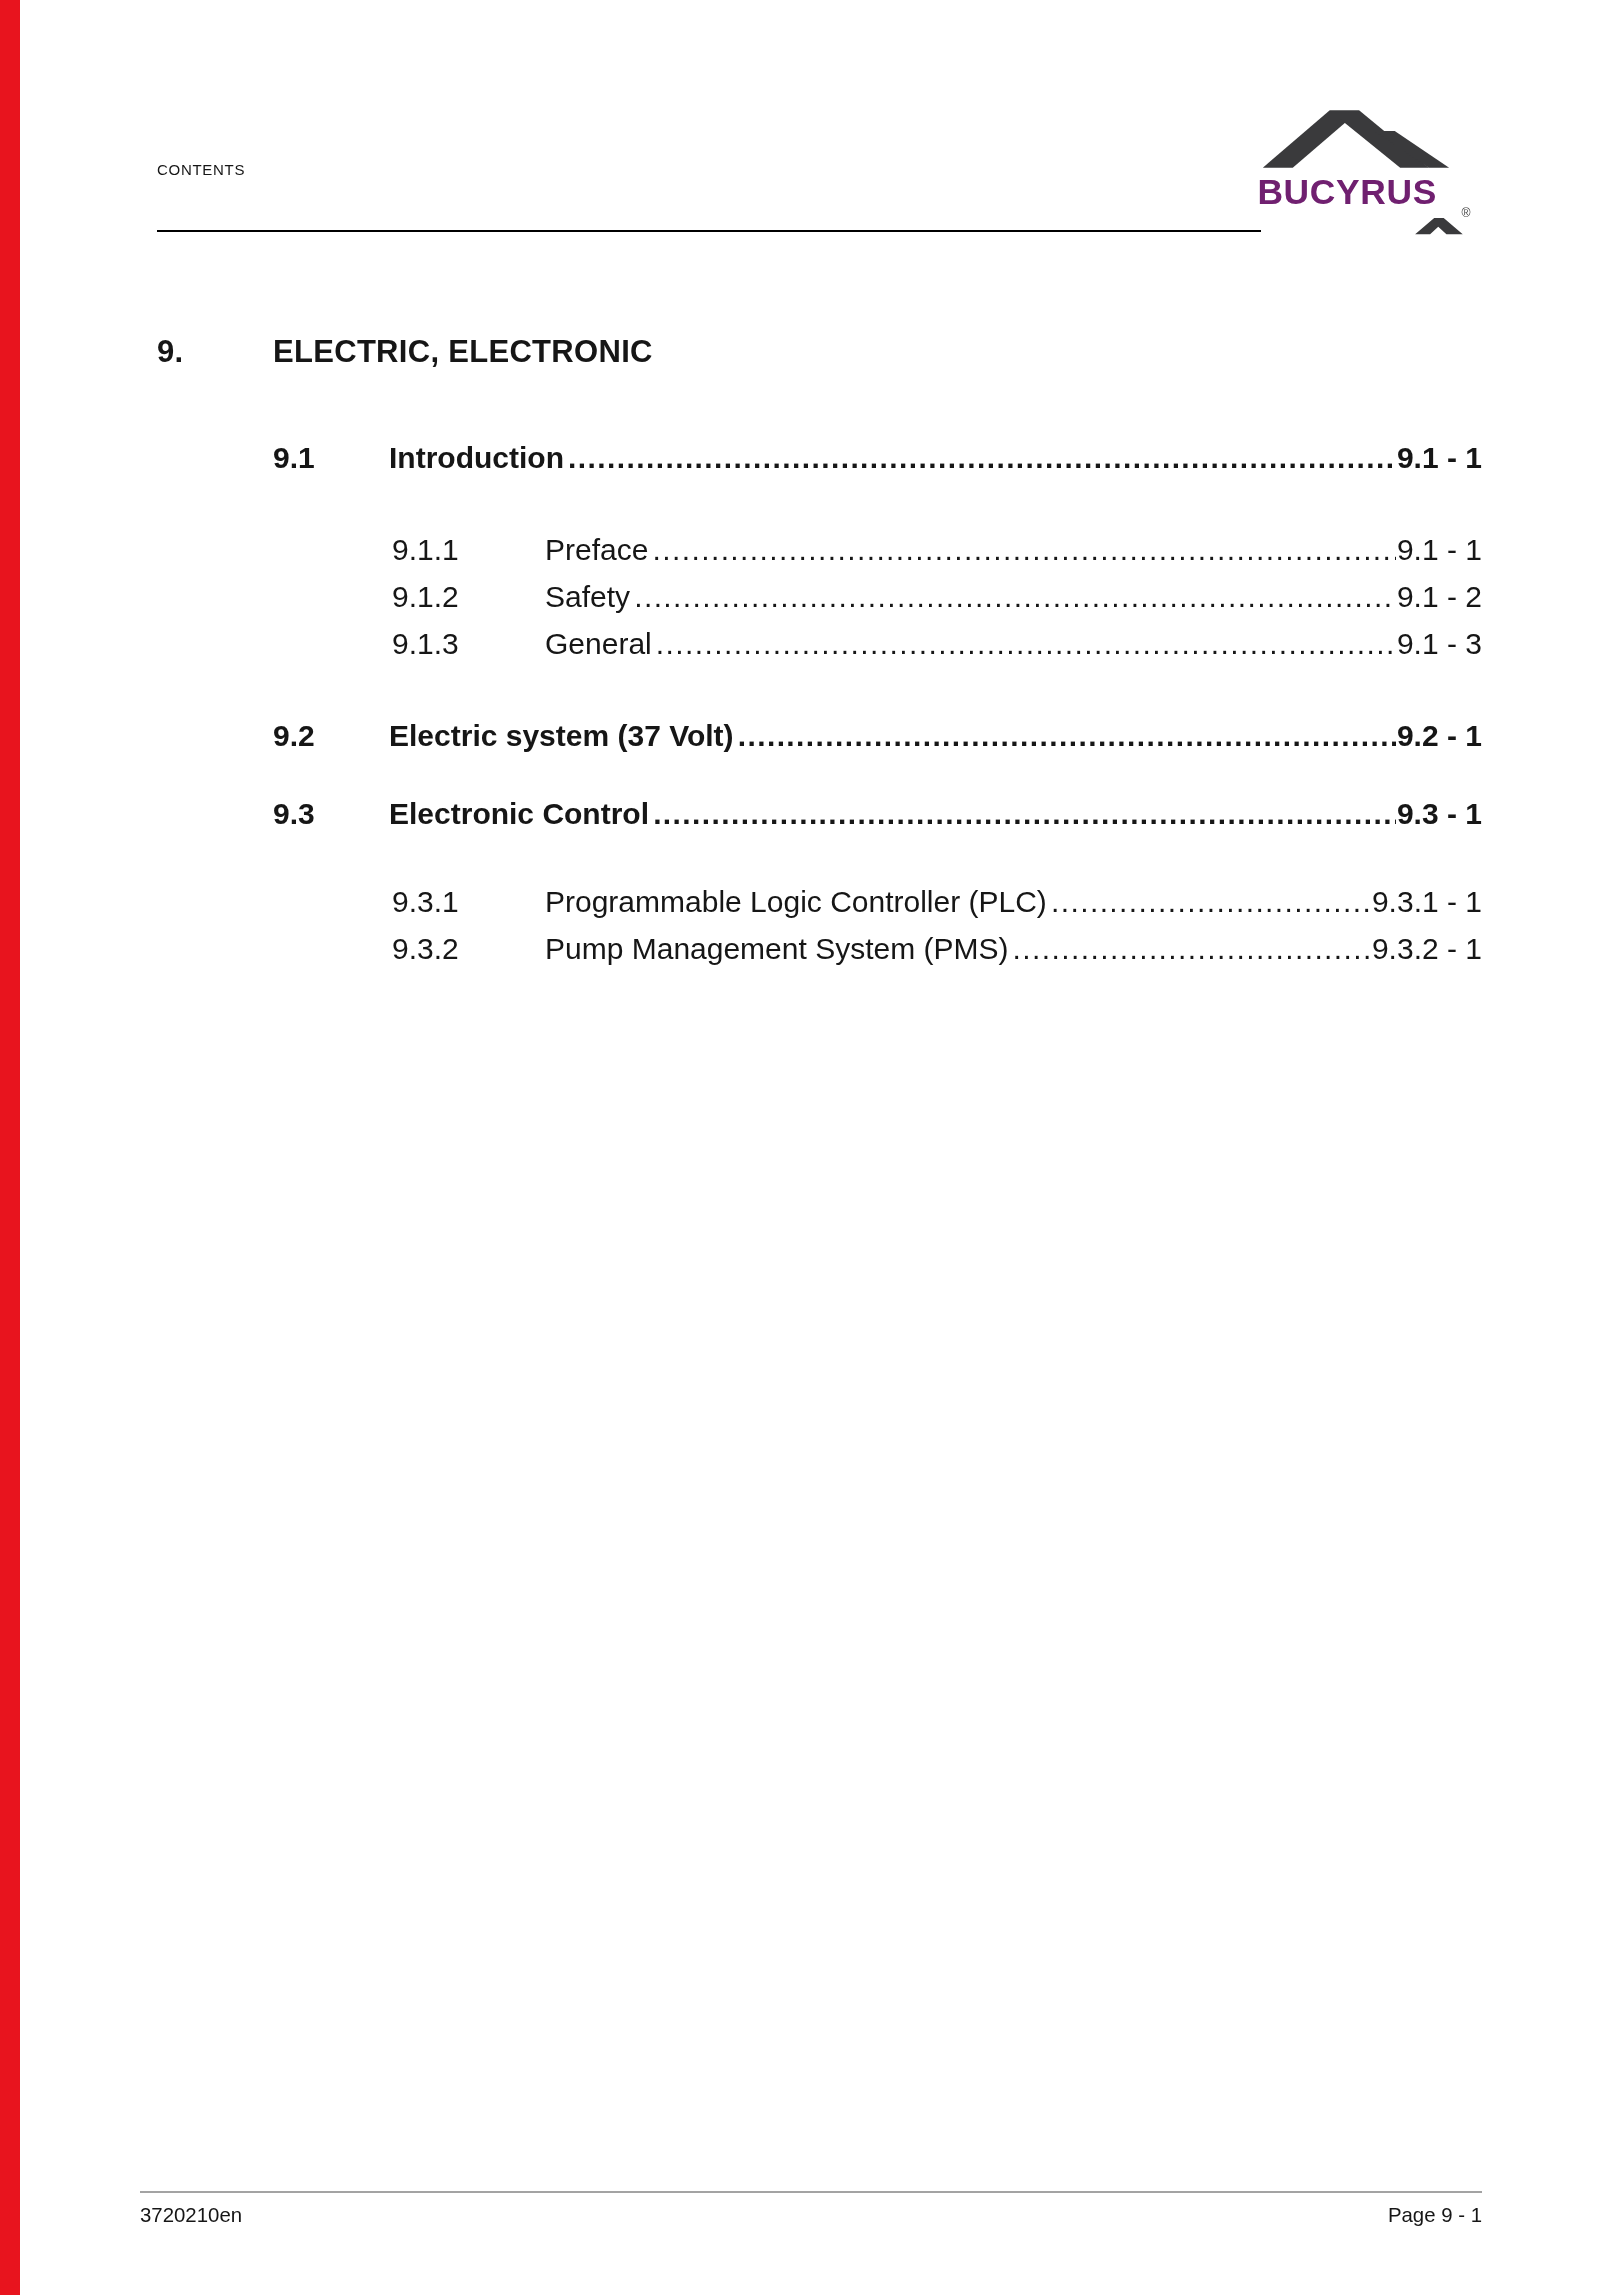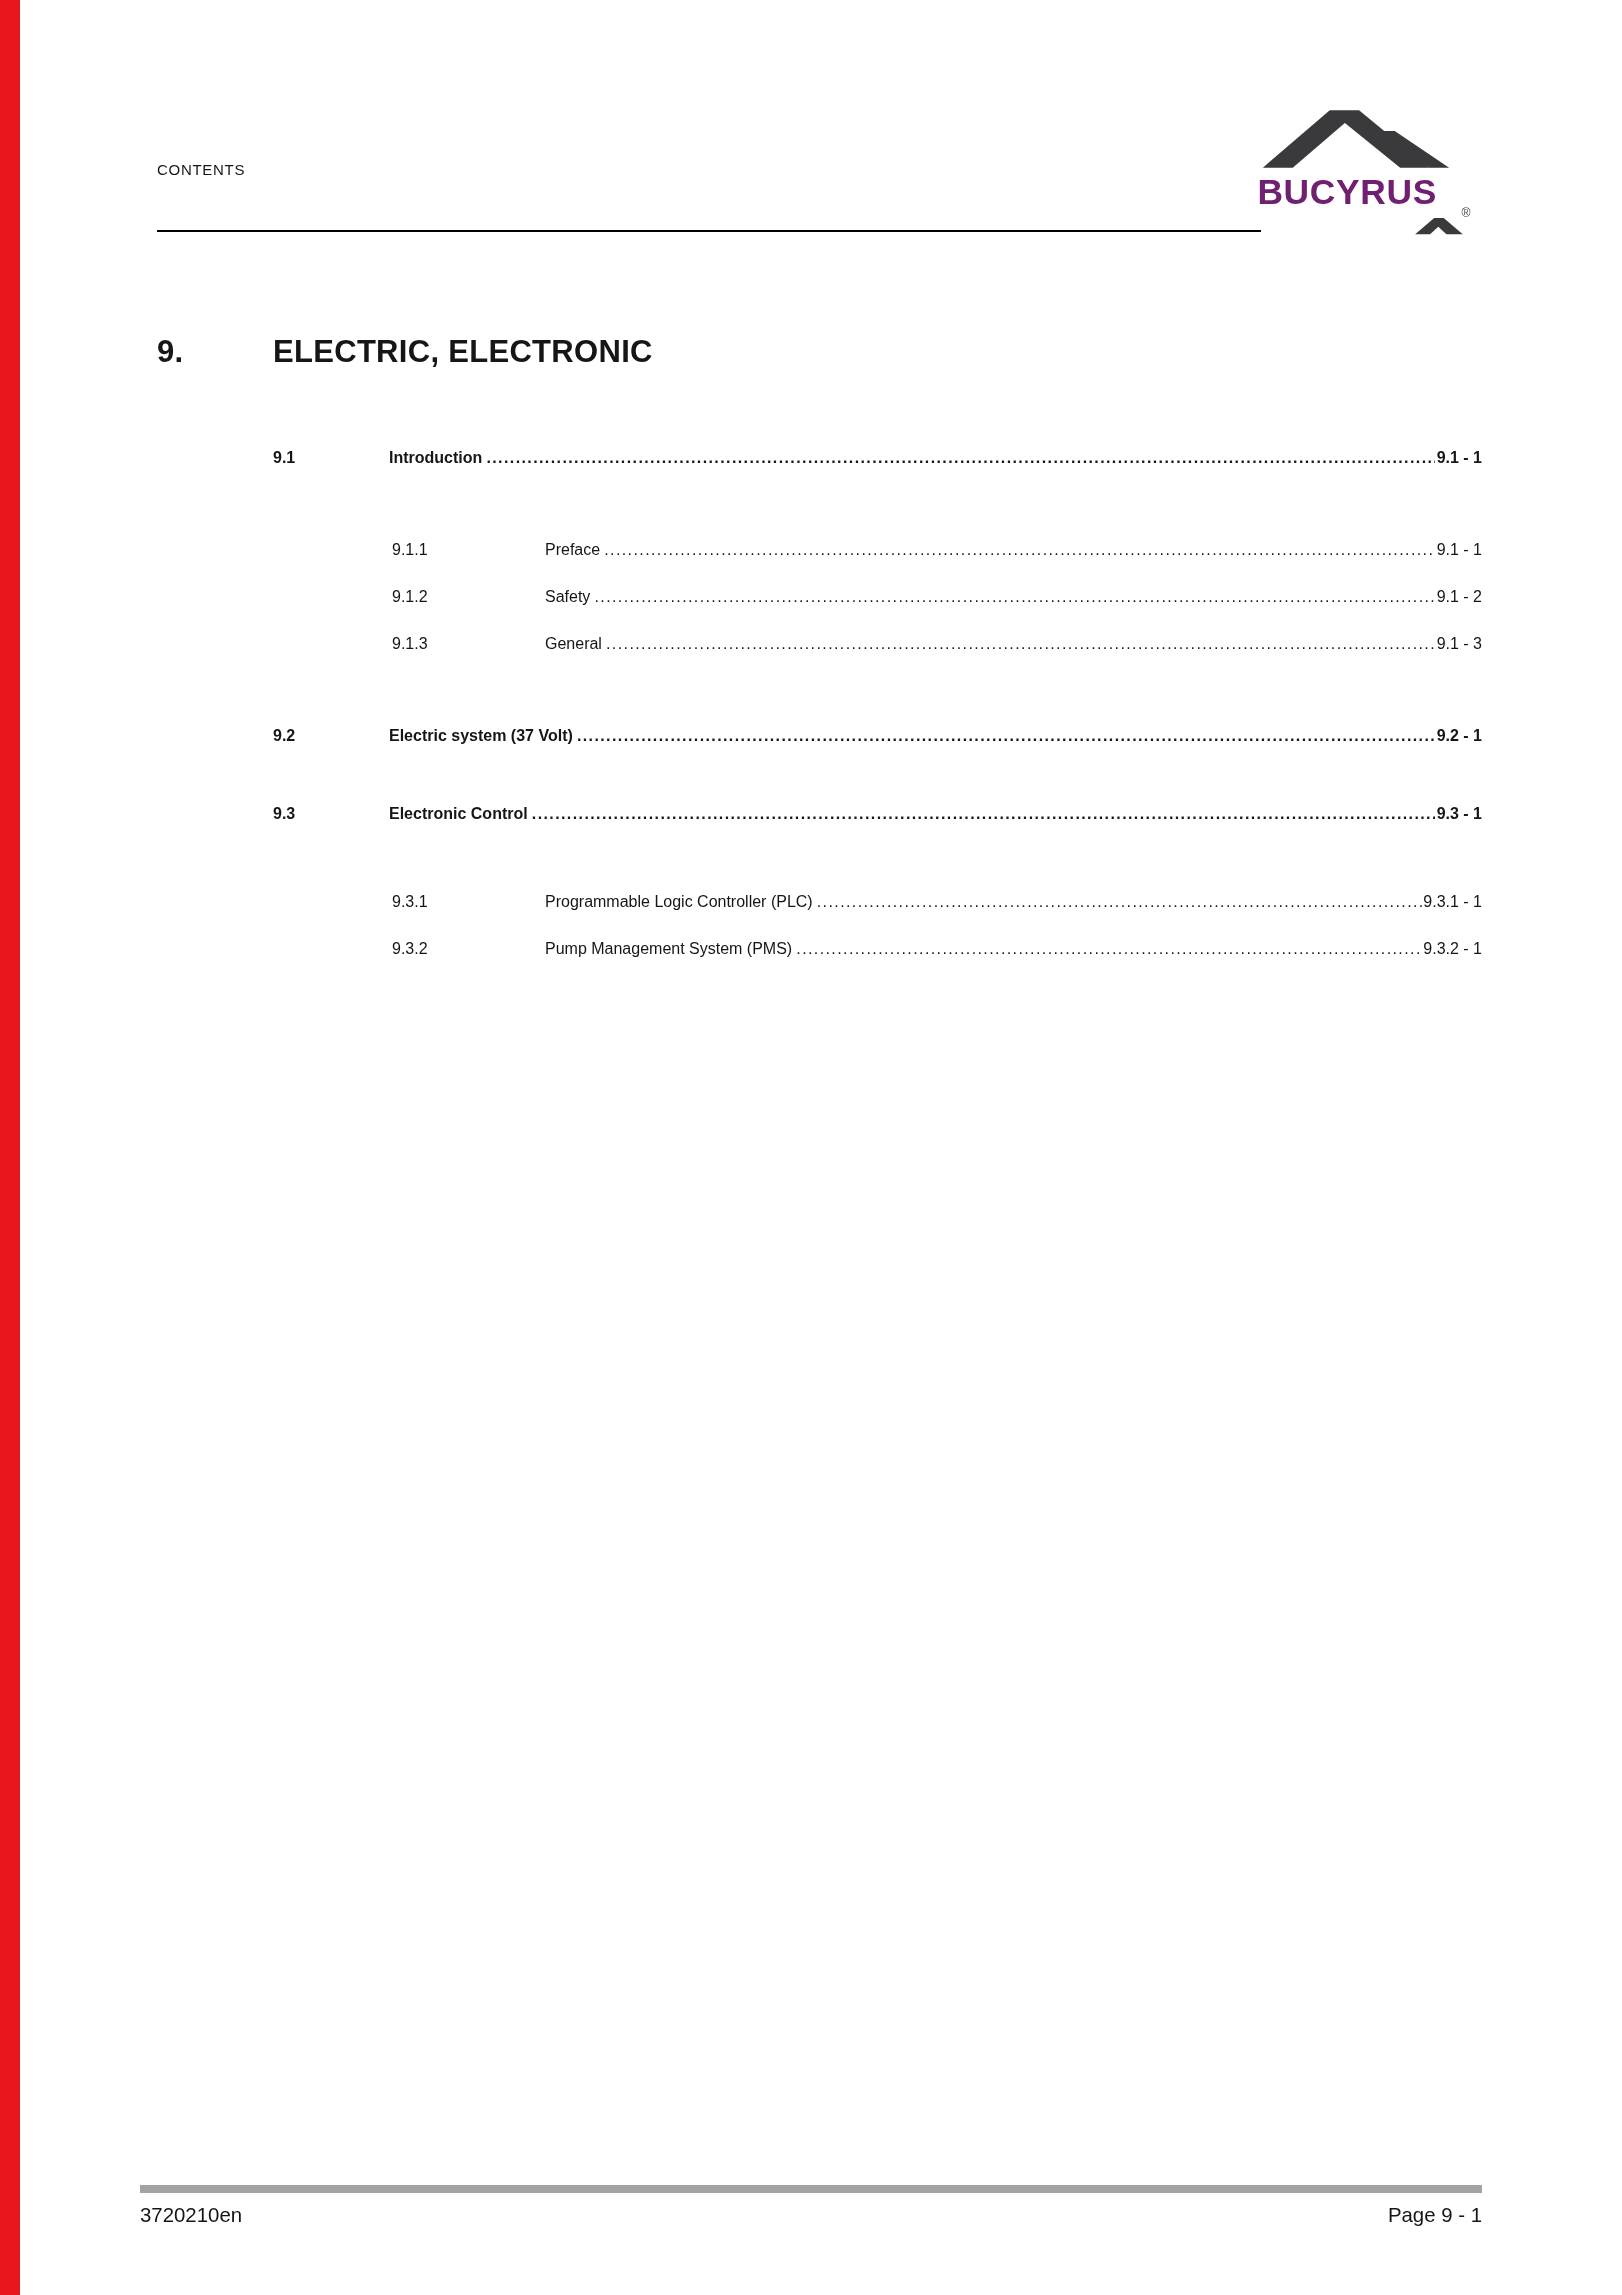--- a/index.html
+++ b/index.html
@@ -57,21 +57,21 @@
   .chapter-num { width: 116px; }
 
   .toc {
     margin-top: 74px;
     margin-left: 116px;
   }
 
   .toc-row {
     display: flex;
     align-items: flex-end;
-    font-size: 16px;
+    font-size: 30px;
     line-height: 27px;
     white-space: nowrap;
   }
   .toc-row.l1 { font-weight: bold; }
   .l1 .toc-num { width: 116px; flex: 0 0 auto; }
   .toc-row.l2 { padding-left: 119px; }
   .l2 .toc-num { width: 153px; flex: 0 0 auto; }
   .toc-title { flex: 0 0 auto; }
   .leader {
     flex: 1 1 auto;
@@ -85,21 +85,21 @@
   .mt-sub { margin-top: 20px; }
   .mt-main { margin-top: 65px; }
   .mt-main-lg { margin-top: 51px; }
   .mt-sub-lg { margin-top: 61px; }
 
   .footer {
     position: absolute;
     left: 140px;
     right: 140px;
     bottom: 68px;
-    border-top: 8px solid #a3a3a3;
+    border-top: 2px solid #a3a3a3;
     padding-top: 11px;
     display: flex;
     justify-content: space-between;
     font-size: 20.4px;
   }
 </style>
 </head>
 <body>
 
 <div class="edge-stripe"></div>

